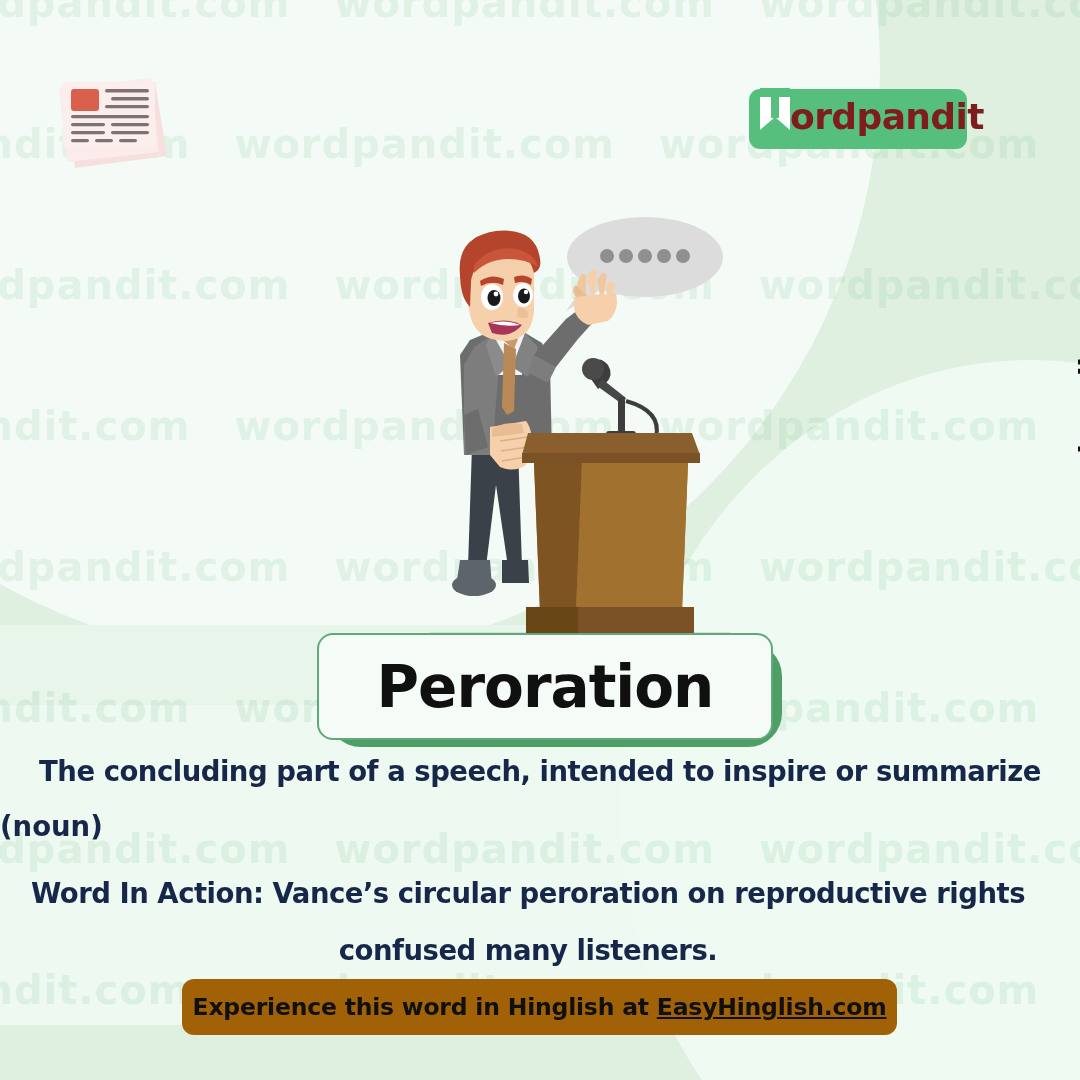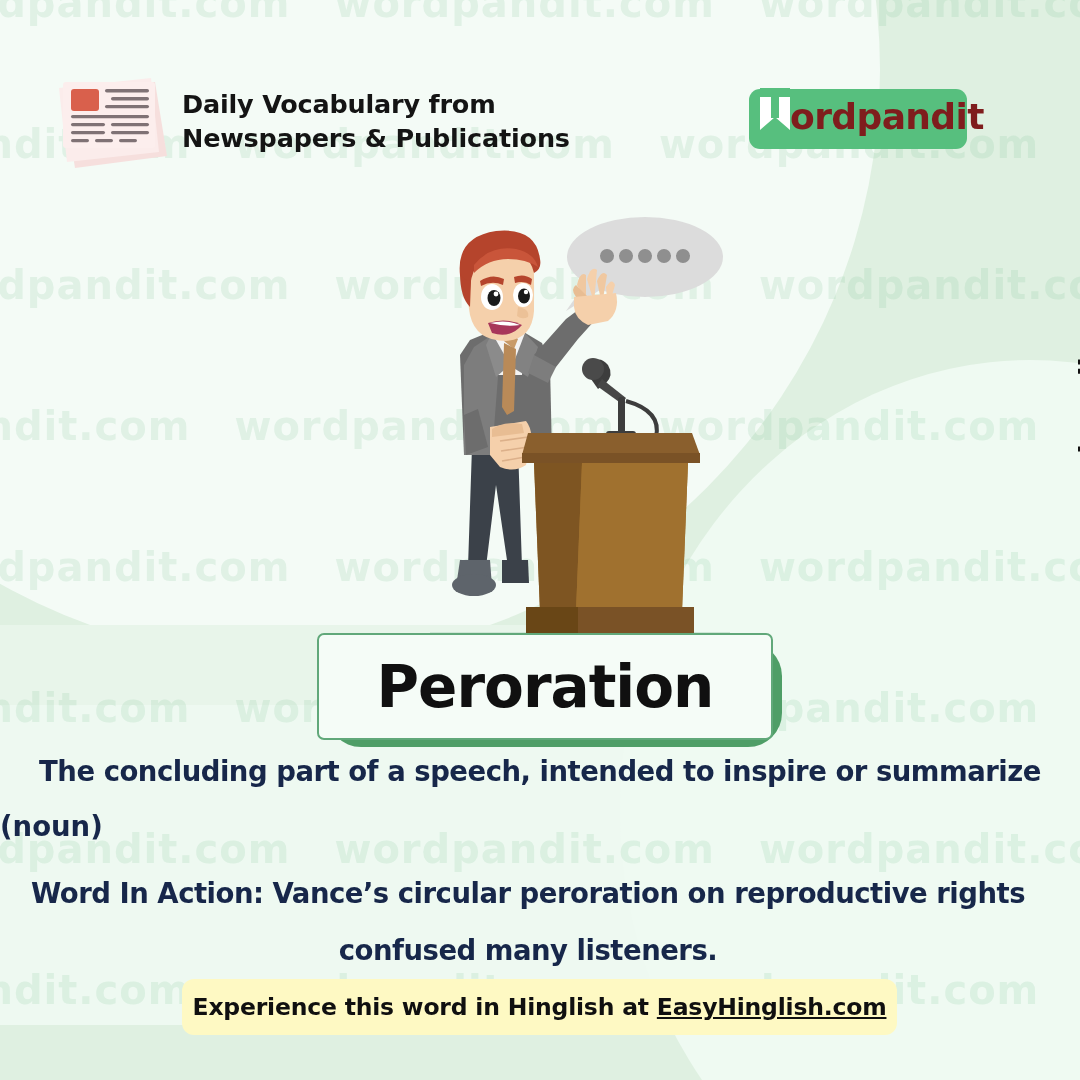--- a/index.html
+++ b/index.html
@@ -67,21 +67,21 @@
   
   .illo{position:absolute;left:430px;top:215px;width:300px;height:425px;}
 
   
   .word-card-shadow{
     position:absolute;left:327px;top:642px;width:455px;height:105px;
     background:#4f9e67;border-radius:34px;
   }
   .word-card{
     position:absolute;left:317px;top:633px;width:452px;height:103px;
-    background:#f5fcf7;border:2px solid #61a87a;border-radius:7px;
+    background:#f5fcf7;border:2px solid #61a87a;border-radius:16px;
     display:flex;align-items:center;justify-content:center;
   }
   .word-text{
     font-size:58px;font-weight:800;color:#101010;letter-spacing:-1px;
     font-family:"DejaVu Sans",sans-serif;
   }
 
   
   .def{
     position:absolute;left:0;top:755px;width:1080px;text-align:center;
@@ -95,21 +95,21 @@
   }
   .usage{
     position:absolute;left:8px;top:865px;width:1040px;text-align:center;
     font-size:27.5px;font-weight:700;color:#17274a;line-height:2.06;
     letter-spacing:-.5px;font-family:"DejaVu Sans",sans-serif;
   }
 
   
   .footer{
     position:absolute;left:182px;top:979px;width:715px;height:56px;
-    background:#fef9c3;border-radius:12px;
+    background:#a16207;border-radius:12px;
     display:flex;align-items:center;justify-content:center;
   }
   .footer-text{
     font-size:23.5px;font-weight:700;color:#101010;letter-spacing:-.2px;
     font-family:"DejaVu Sans",sans-serif;
   }
   .footer-link{text-decoration:underline;color:#101010;}
 </style>
 </head>
 <body>
@@ -148,24 +148,20 @@
         <rect x="16" y="51" width="34" height="3.2" rx="1.6"></rect>
         <rect x="56" y="51" width="38" height="3.2" rx="1.6"></rect>
         <rect x="16" y="59" width="34" height="3.2" rx="1.6"></rect>
         <rect x="56" y="59" width="38" height="3.2" rx="1.6"></rect>
         <rect x="16" y="67" width="18" height="3.2" rx="1.6"></rect>
         <rect x="40" y="67" width="18" height="3.2" rx="1.6"></rect>
         <rect x="64" y="67" width="18" height="3.2" rx="1.6"></rect>
       </g>
     </svg>
 
-    <div class="header-title">
-      <span>Daily Vocabulary from</span><br>
-      <span>Newspapers &amp; Publications</span>
-    </div>
 
     <div class="logo"></div>
     <svg class="logo-mark" viewBox="0 0 38 52">
       <path d="M4 4 L34 4 L34 46 L19 33 L4 46 Z" fill="#ffffff"></path>
       <path d="M4 4 L34 4 L34 13 L4 13 Z" fill="#57bf7e"></path>
       <rect x="15" y="4" width="8" height="30" fill="#57bf7e"></rect>
     </svg>
     <div class="logo-text">ordpandit</div>
   </div>
 

